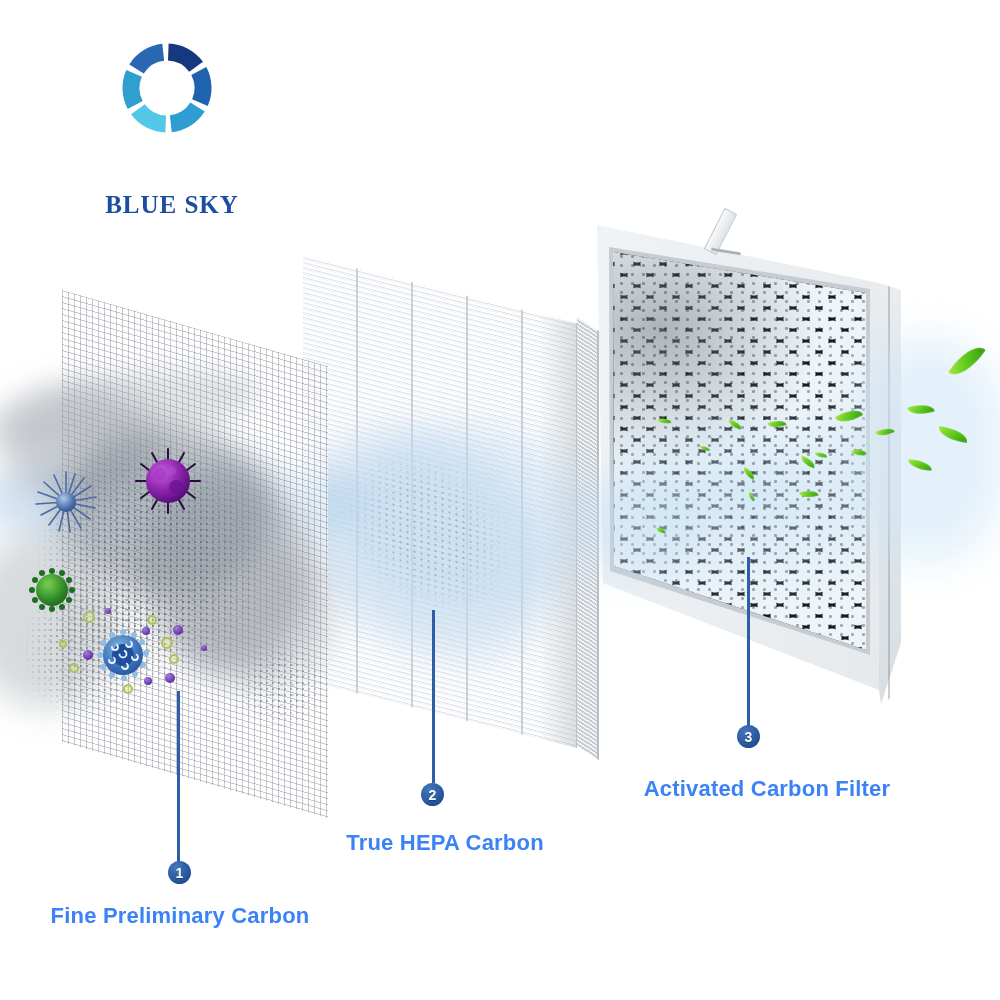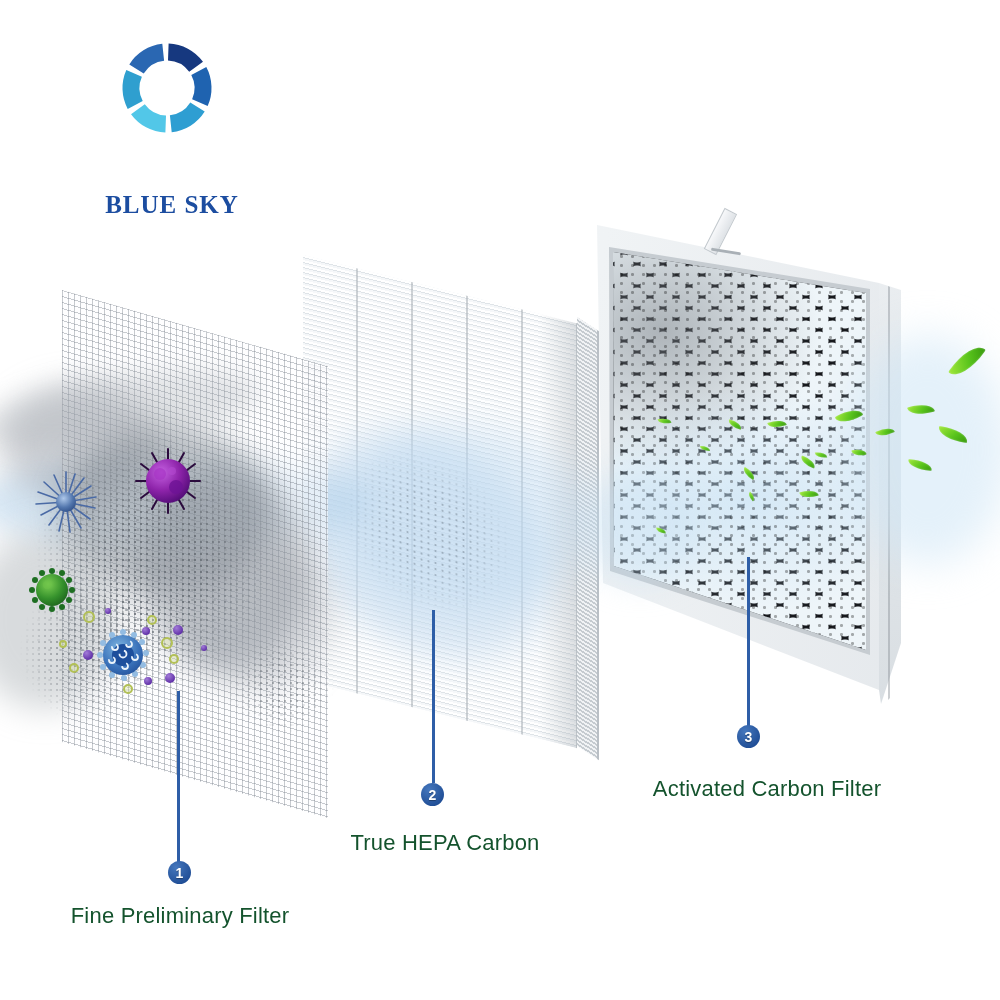--- a/index.html
+++ b/index.html
@@ -97,22 +97,22 @@
   .leaf{position:absolute;border-radius:6% 100% 6% 100%;
     background:linear-gradient(135deg,#a2e83b 0%,#59c41c 55%,#37990d 100%);
     box-shadow:inset 0 0 2px rgba(255,255,255,.4);}
 
   
   .callout-line{position:absolute;width:3px;background:#2e5ea7;}
   .callout-marker{position:absolute;width:23px;height:23px;border-radius:50%;
     background:radial-gradient(circle at 35% 28%,#4577bd,#1e4c94 80%);
     color:#fff;font-size:14px;font-weight:700;display:flex;align-items:center;justify-content:center;
     text-shadow:0 1px 1px rgba(0,0,0,.35);}
-  .callout-label{position:absolute;width:300px;text-align:center;color:#14532d;
-    font-size:22px;font-weight:400;letter-spacing:.2px;}
+  .callout-label{position:absolute;width:300px;text-align:center;color:#3b82f6;
+    font-size:22px;font-weight:700;letter-spacing:.2px;}
 </style>
 </head>
 <body>
 
 <div class="stage">
 
   <div class="layer">
     <div class="cpoly carbon-frame"></div>
     <div class="cpoly carbon-bevel"></div>
     <div class="cpoly carbon-side"></div>
@@ -298,21 +298,21 @@
   <div class="leaf" style="left:742px;top:470px;width:14px;height:7px;transform:rotate(30deg);"></div>
   <div class="leaf" style="left:800px;top:490px;width:18px;height:8px;transform:rotate(-15deg);"></div>
   <div class="leaf" style="left:656px;top:528px;width:10px;height:5px;transform:rotate(5deg);"></div>
   <div class="leaf" style="left:747px;top:494px;width:9px;height:5px;transform:rotate(45deg);"></div>
 
   <div>
     <div class="callout-line" style="left:177px;top:691px;height:171px;"></div>
     <div class="callout-marker" style="left:168px;top:861px;">
         <span>1</span>
       </div>
-    <div class="callout-label" style="left:30px;top:903px;">Fine Preliminary Filter</div>
+    <div class="callout-label" style="left:30px;top:903px;">Fine Preliminary Carbon</div>
   </div>
   <div>
     <div class="callout-line" style="left:432px;top:610px;height:173px;"></div>
     <div class="callout-marker" style="left:421px;top:783px;">
         <span>2</span>
       </div>
     <div class="callout-label" style="left:295px;top:830px;">True HEPA Carbon</div>
   </div>
   <div>
     <div class="callout-line" style="left:747px;top:557px;height:169px;"></div>

